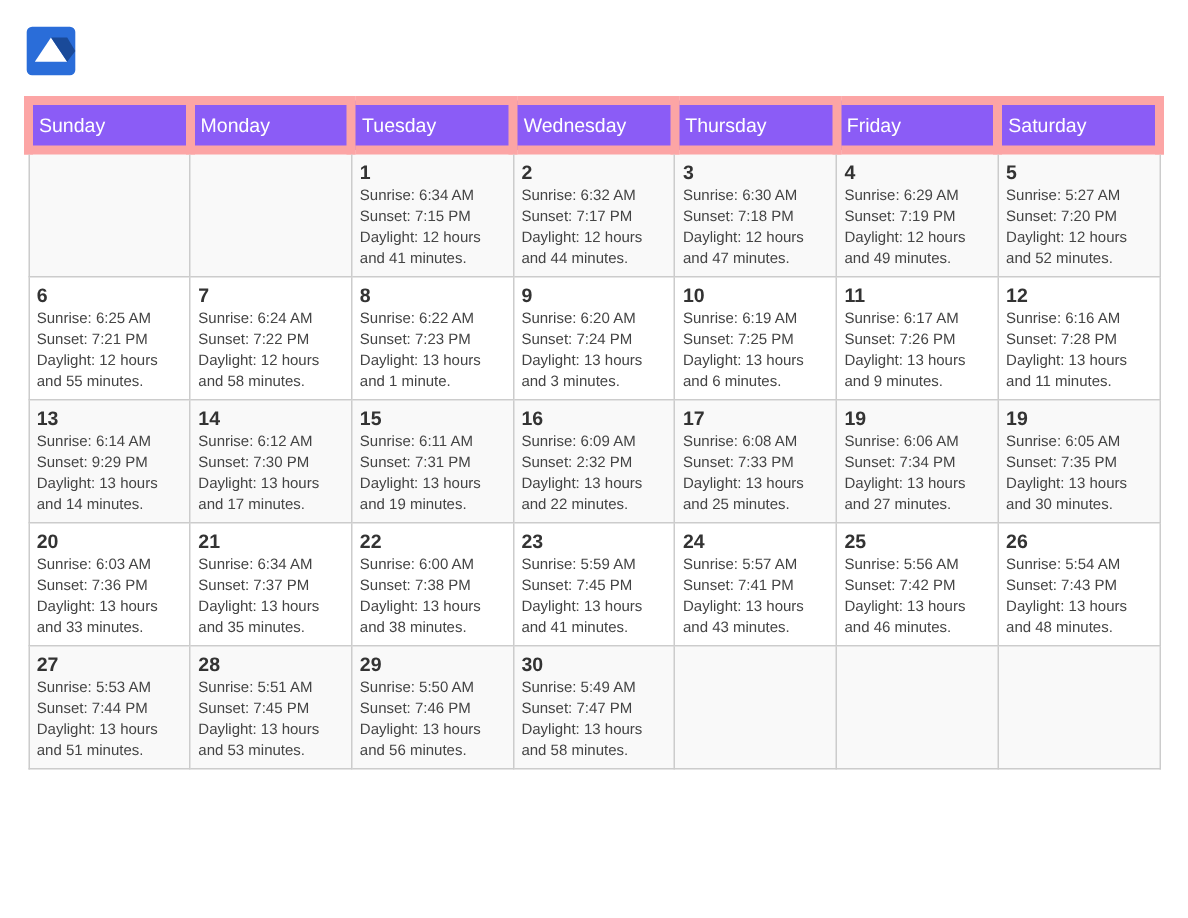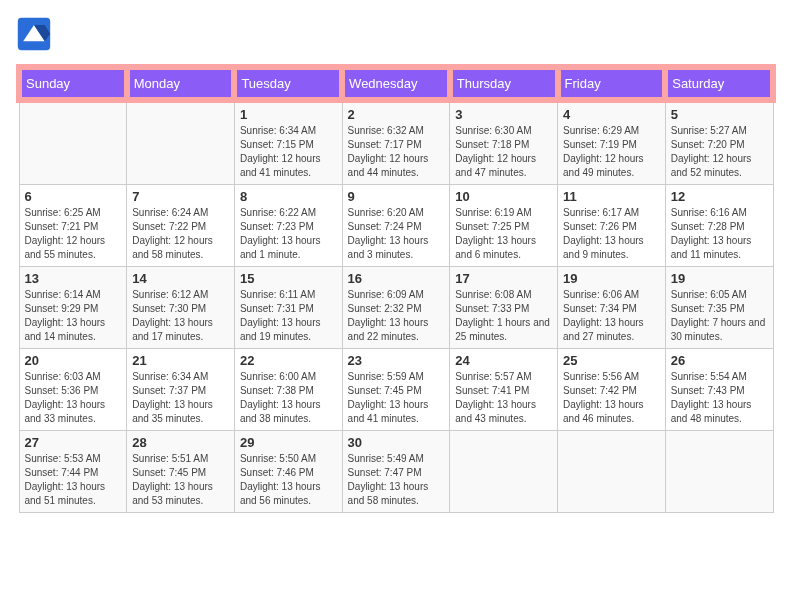--- a/index.html
+++ b/index.html
@@ -263,46 +263,46 @@
           <div>Sunrise: 6:09 AM</div>
           <div>Sunset: 2:32 PM</div>
           <div>Daylight: 13 hours and 22 minutes.</div>
         </div>
         </td>
         <td>
           <span class="day-num">17</span>
         <div class="day-info">
           <div>Sunrise: 6:08 AM</div>
           <div>Sunset: 7:33 PM</div>
-          <div>Daylight: 1 hours and 25 minutes.</div>
+          <div>Daylight: 13 hours and 25 minutes.</div>
         </div>
         </td>
         <td>
           <span class="day-num">19</span>
         <div class="day-info">
           <div>Sunrise: 6:06 AM</div>
           <div>Sunset: 7:34 PM</div>
           <div>Daylight: 13 hours and 27 minutes.</div>
         </div>
         </td>
         <td>
           <span class="day-num">19</span>
         <div class="day-info">
           <div>Sunrise: 6:05 AM</div>
           <div>Sunset: 7:35 PM</div>
-          <div>Daylight: 7 hours and 30 minutes.</div>
+          <div>Daylight: 13 hours and 30 minutes.</div>
         </div>
         </td>
       </tr>
       <tr>
         <td>
           <span class="day-num">20</span>
         <div class="day-info">
           <div>Sunrise: 6:03 AM</div>
-          <div>Sunset: 5:36 PM</div>
+          <div>Sunset: 7:36 PM</div>
           <div>Daylight: 13 hours and 33 minutes.</div>
         </div>
         </td>
         <td>
           <span class="day-num">21</span>
         <div class="day-info">
           <div>Sunrise: 6:34 AM</div>
           <div>Sunset: 7:37 PM</div>
           <div>Daylight: 13 hours and 35 minutes.</div>
         </div>

